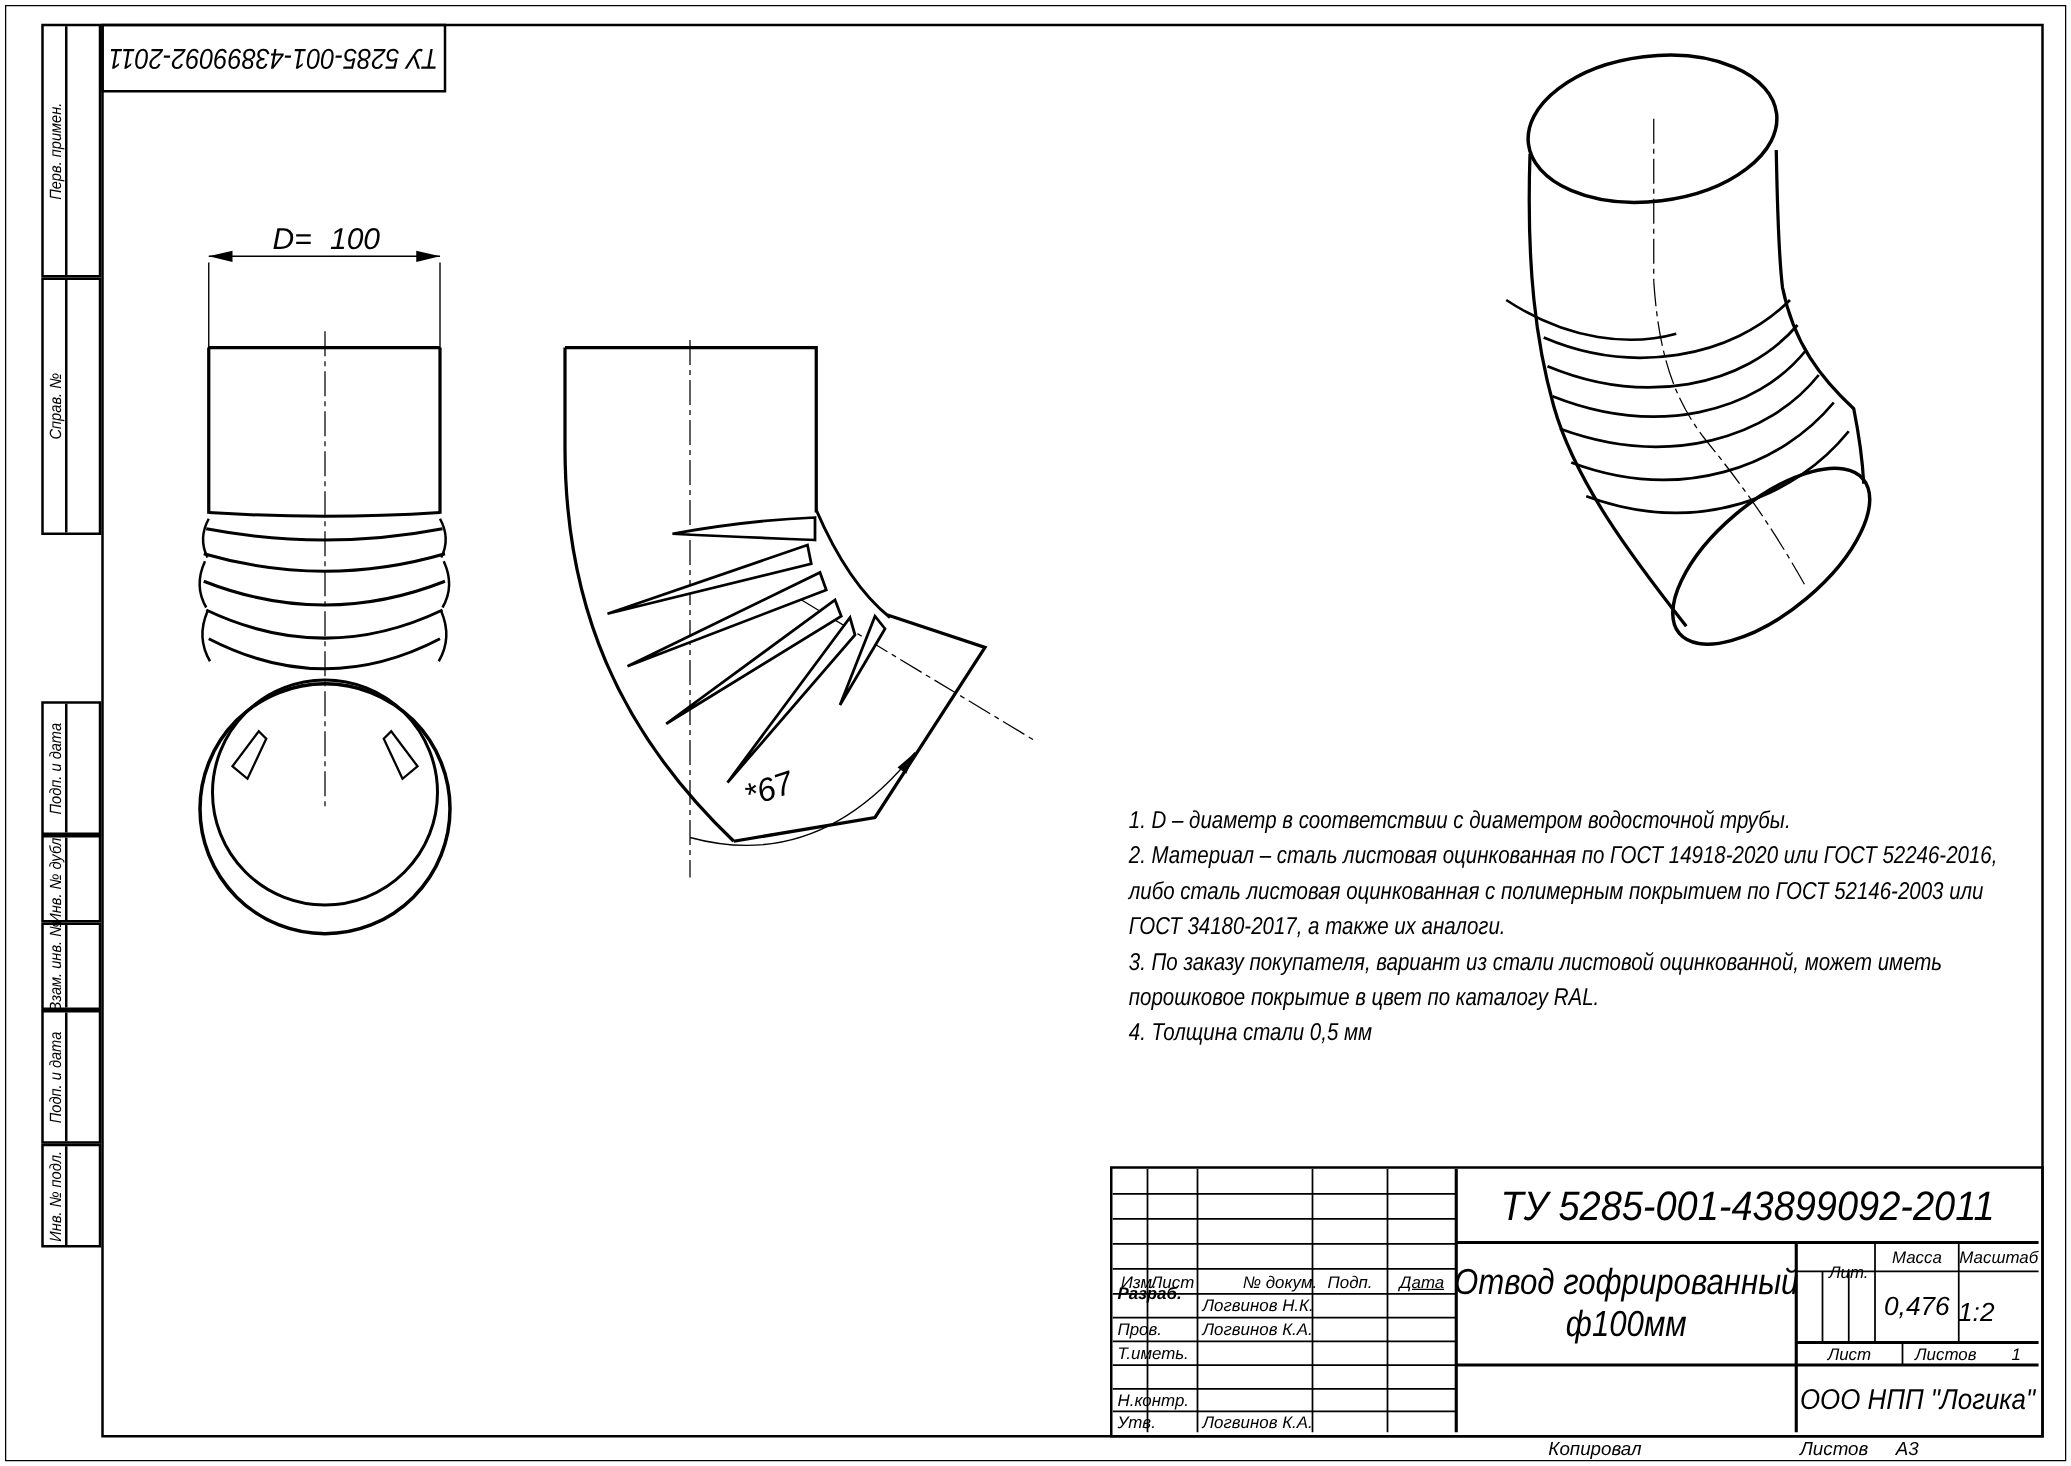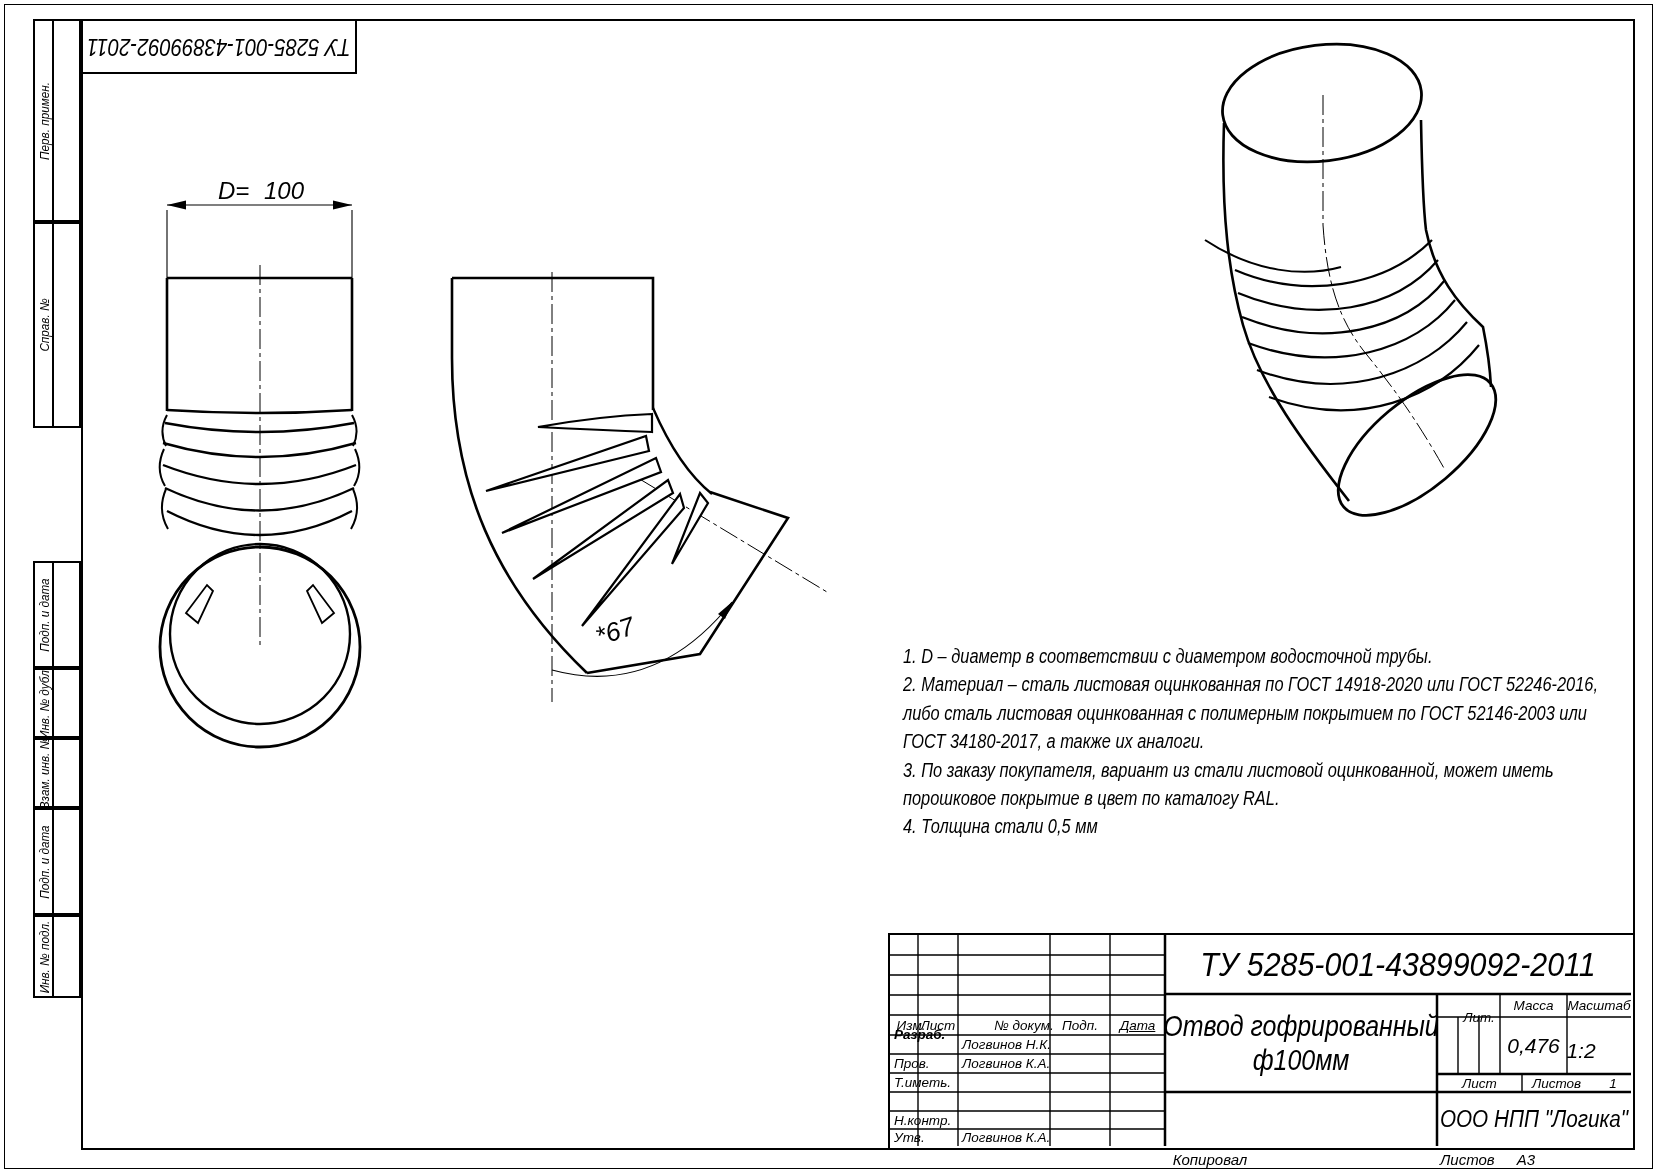--- a/index.html
+++ b/index.html
@@ -190,18 +190,18 @@
     <div class="t big" style="left:610px;top:82px;width:67px;height:57px;">0,476</div>
     <div class="t big" style="left:643px;top:82px;width:64px;height:67px;padding-left:16px;">1:2</div>
 
     <div class="t" style="left:547px;top:139px;width:85px;height:18px;">Лист</div>
     <div class="t tl" style="left:632px;top:139px;width:70px;height:18px;padding-left:10px;">Листов</div>
     <div class="t" style="left:710px;top:139px;width:26px;height:18px;">1</div>
 
     <div class="t comp" style="left:547px;top:157px;width:194px;height:54px;">ООО НПП "Логика"</div>
   </div>
 
-  <div class="under-frame" style="left:1120px;width:180px;justify-content:center;font-style:italic;">Копировал</div>
+  <div class="under-frame" style="left:1186px;width:180px;justify-content:center;font-style:italic;">Копировал</div>
   <div class="under-frame" style="left:1440px;width:160px;gap:22px;">
     <span>Листов</span>
     <span>А3</span>
   </div>
 </div>
 
 </body></html>

